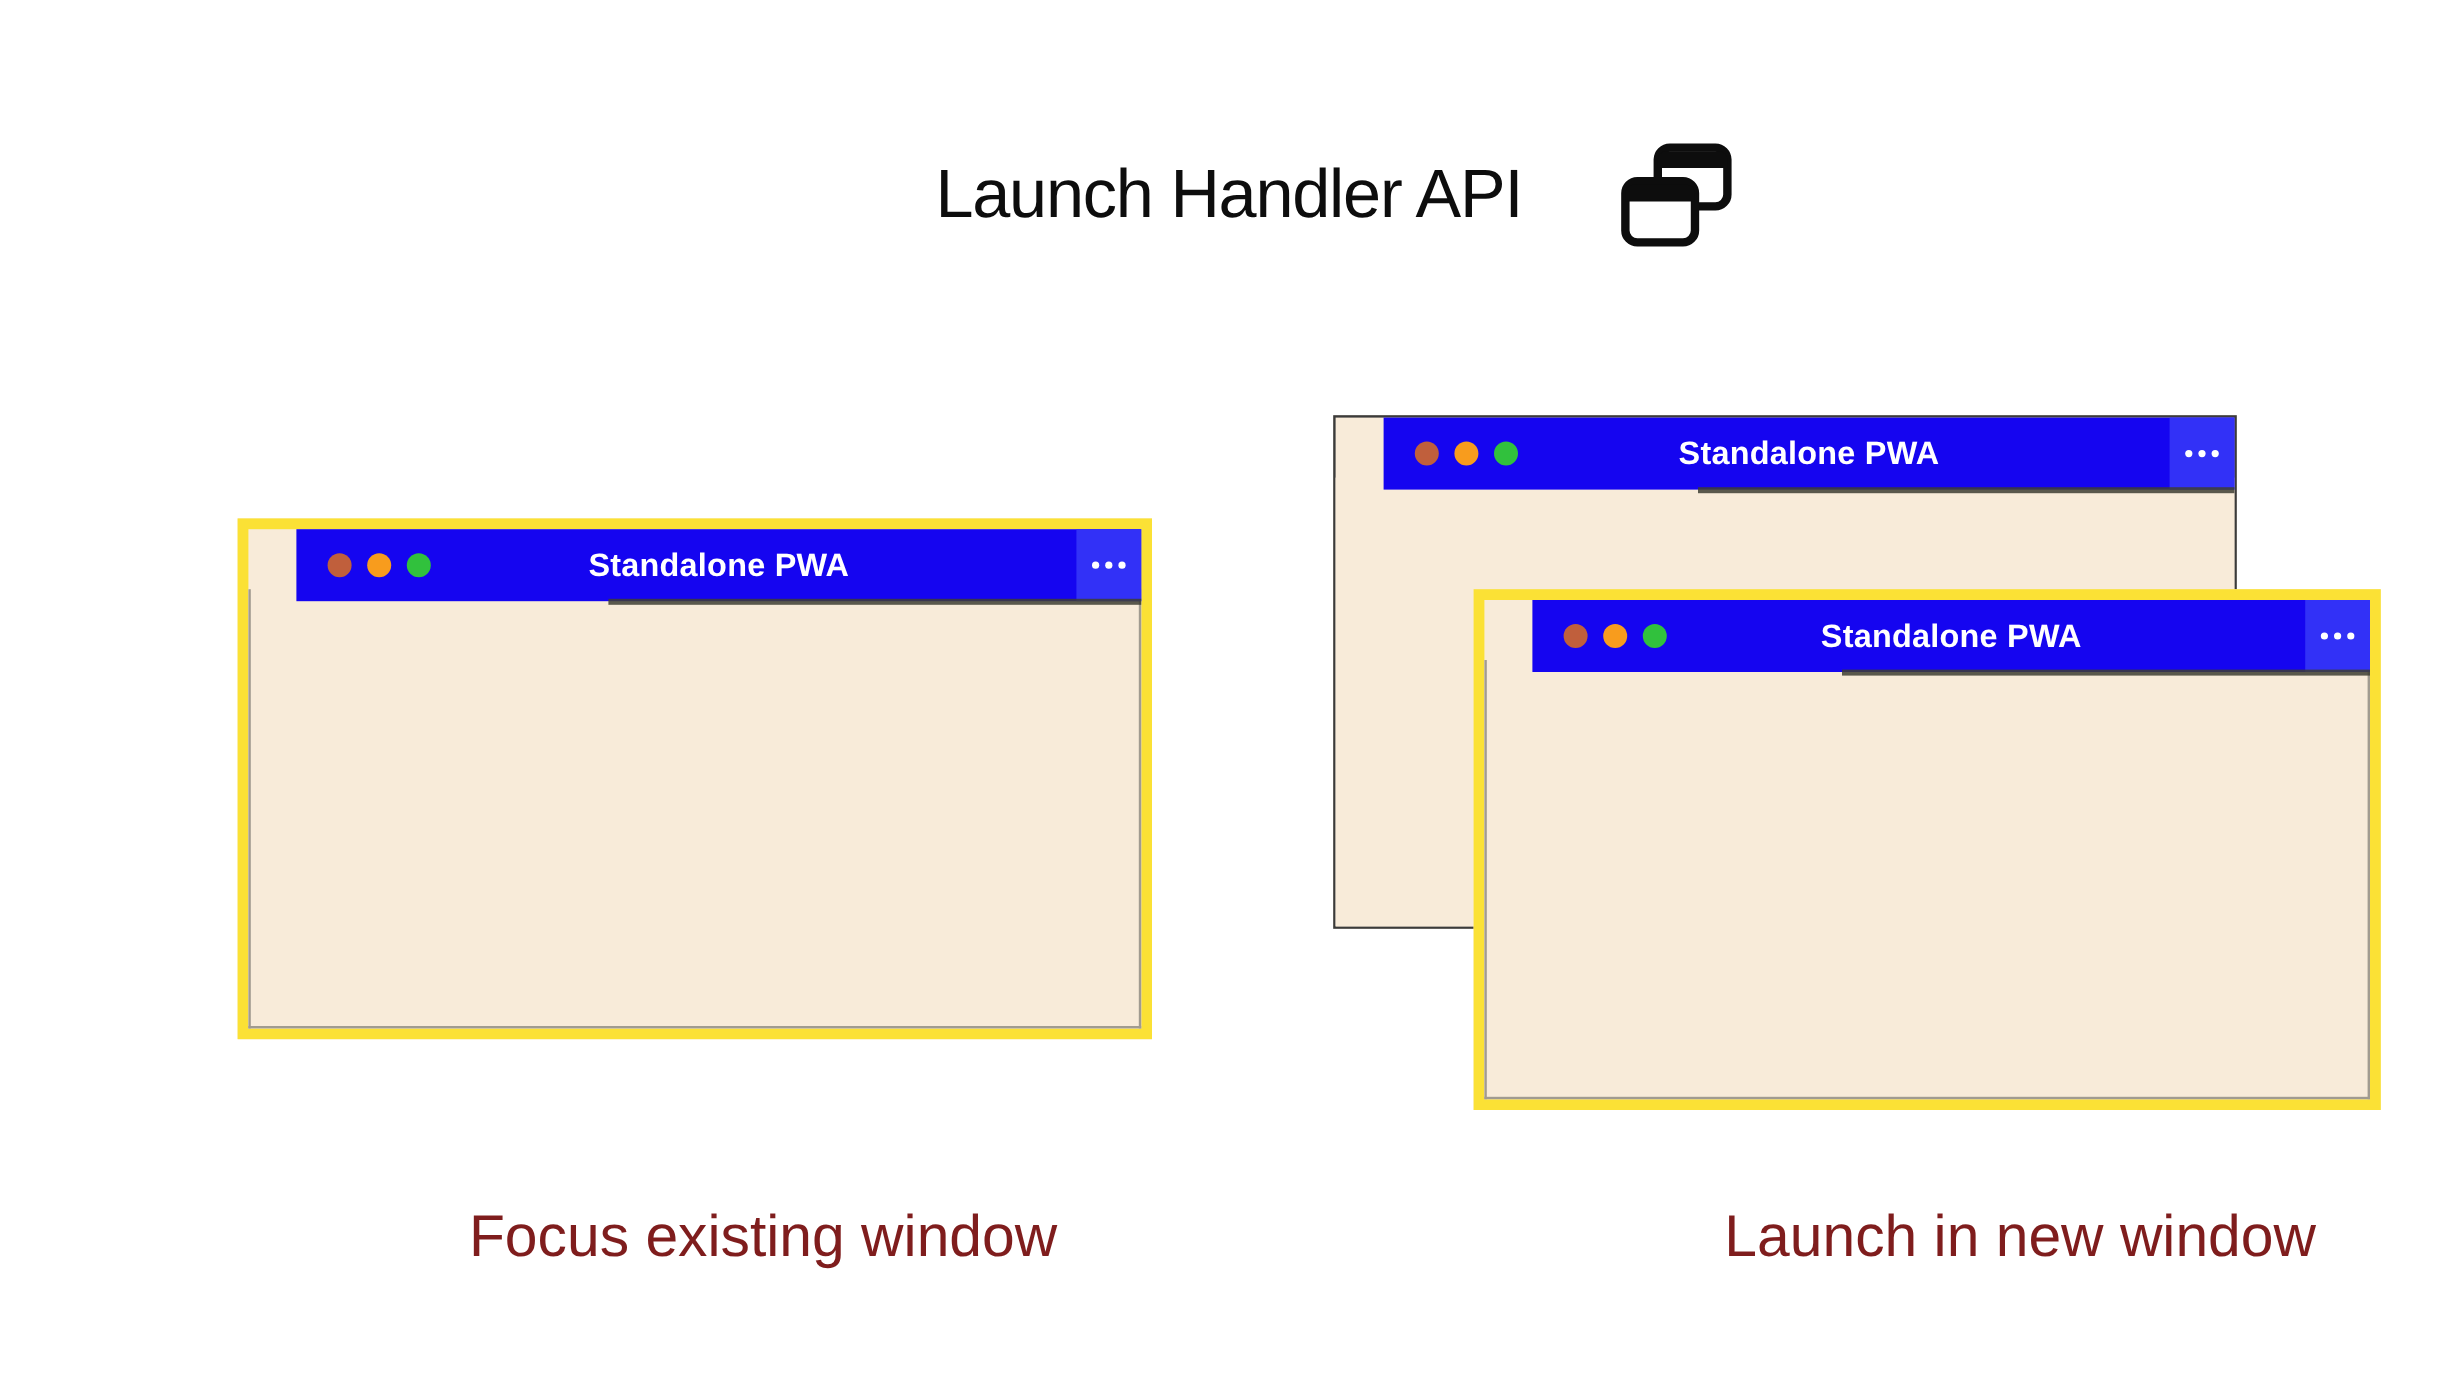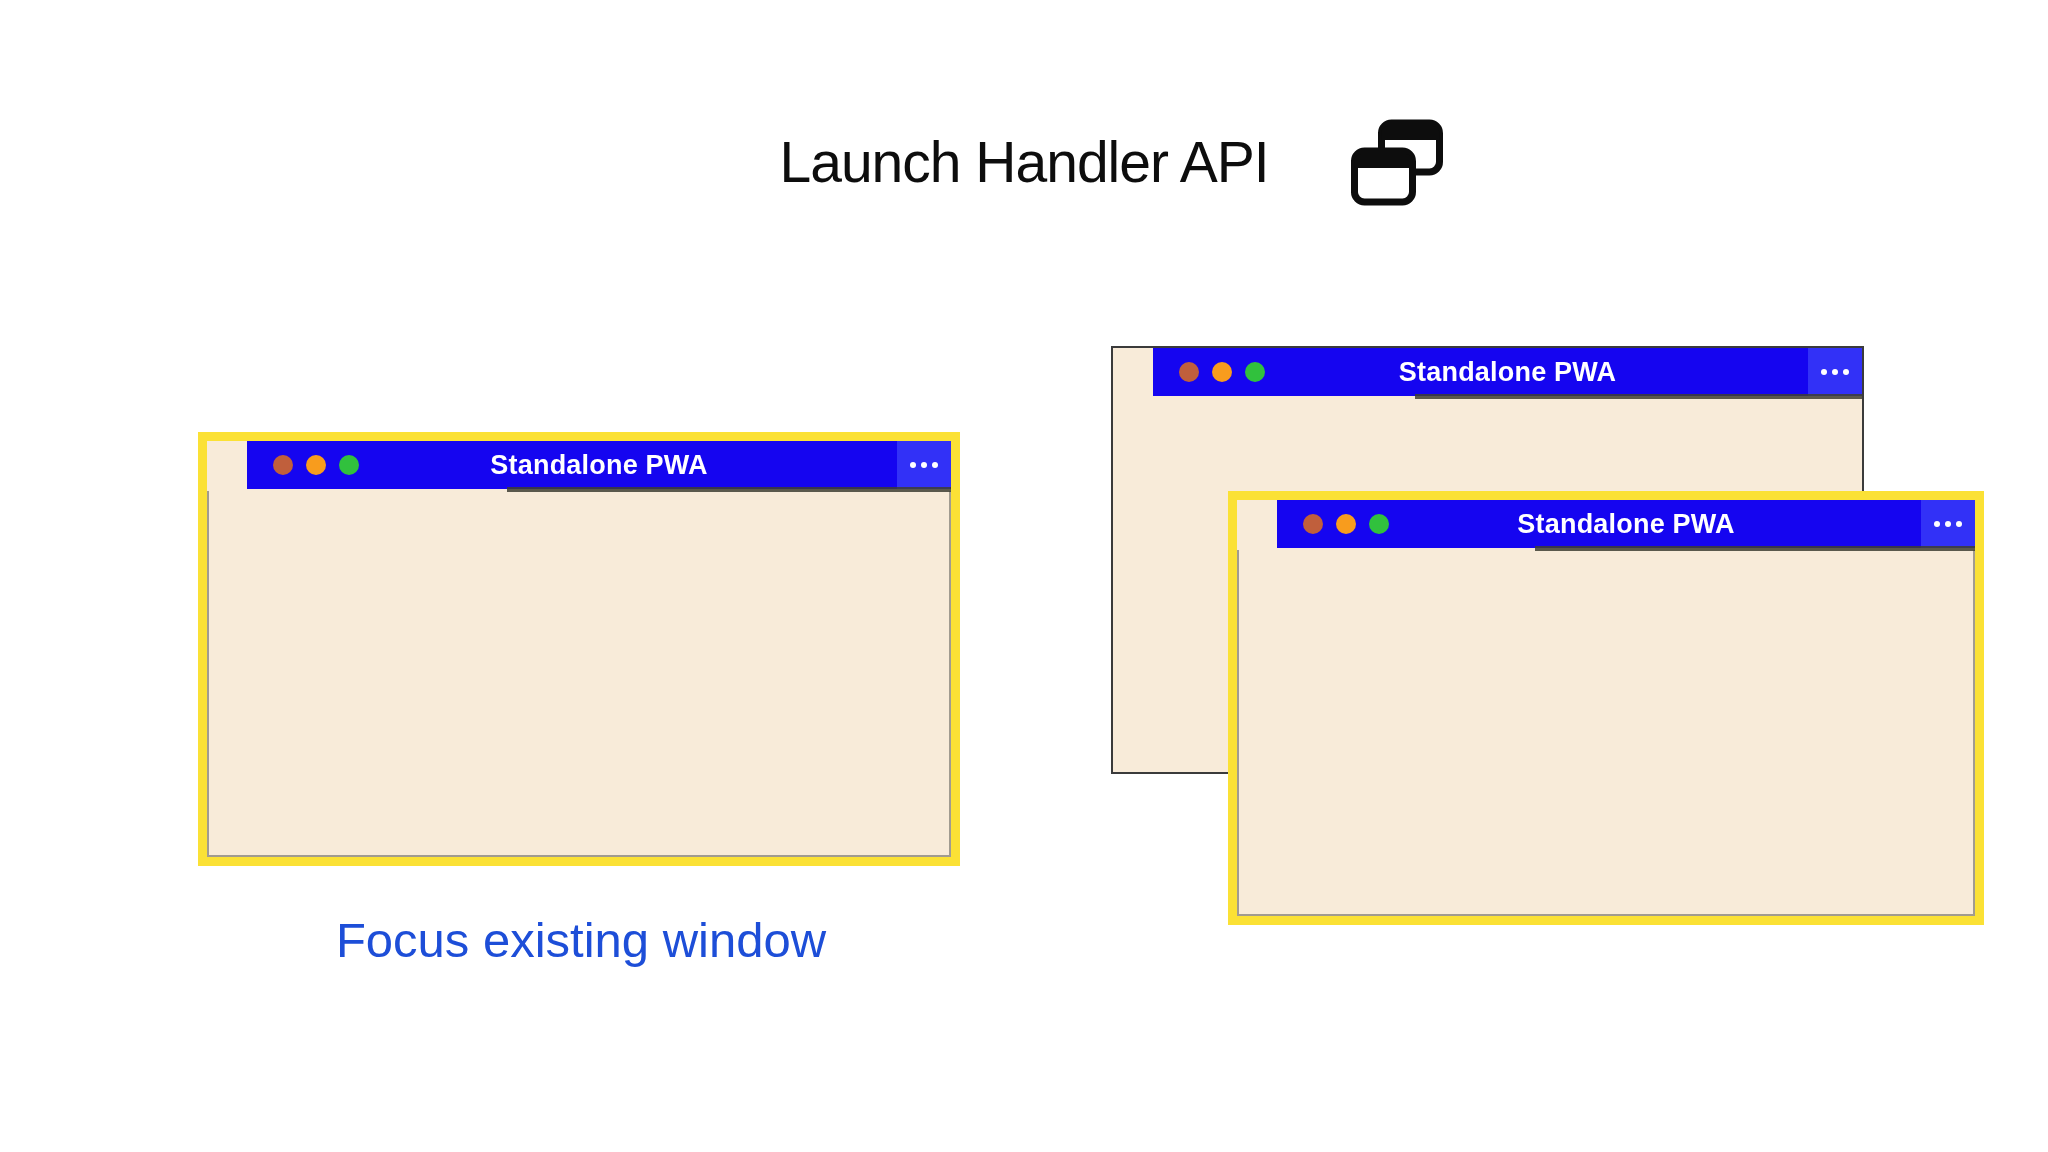--- a/index.html
+++ b/index.html
@@ -43,21 +43,21 @@
     position: absolute;
     box-sizing: border-box;
     background: #f8ebd9;
   }
   .window.highlight { border: 9px solid #fbe135; }
   .window.plain { border: 2px solid #3b3b3b; z-index: 1; }
   #window-front { z-index: 2; }
 
   .titlebar {
     position: relative;
-    height: 48px;
+    height: 60px;
     background: #1505f0;
     display: flex;
     align-items: center;
     z-index: 3;
     margin-left: 40px;
   }
   .lights {
     display: flex;
     gap: 13px;
     margin-left: 26px;
@@ -110,26 +110,26 @@
   }
 
   
   #window-left  { left: 198px;  top: 432px; width: 762px; height: 434px; }
   #window-back  { left: 1111px; top: 346px; width: 753px; height: 428px; }
   #window-front { left: 1228px; top: 491px; width: 756px; height: 434px; }
 
   
   .caption {
     position: absolute;
-    top: 912px;
+    top: 1003px;
     width: 600px;
-    text-align: center;
+    text-align: right;
     font-size: 49px;
     font-weight: 400;
-    color: #1d4ed8;
+    color: #7f1d1d;
   }
   #caption-left  { left: 281px; }
   #caption-right { left: 1330px; }
 </style>
 </head>
 <body>
 
 <div class="stage">
 
   <div class="header-wrap">
@@ -194,14 +194,15 @@
         <span class="mdot"></span>
         <span class="mdot"></span>
         <span class="mdot"></span>
       </span>
       <span class="bar-shadow"></span>
     </div>
     <div class="win-body"></div>
   </div>
 
   <div class="caption" id="caption-left">Focus existing window</div>
+  <div class="caption" id="caption-right">Launch in new window</div>
 
 </div>
 
 </body></html>

